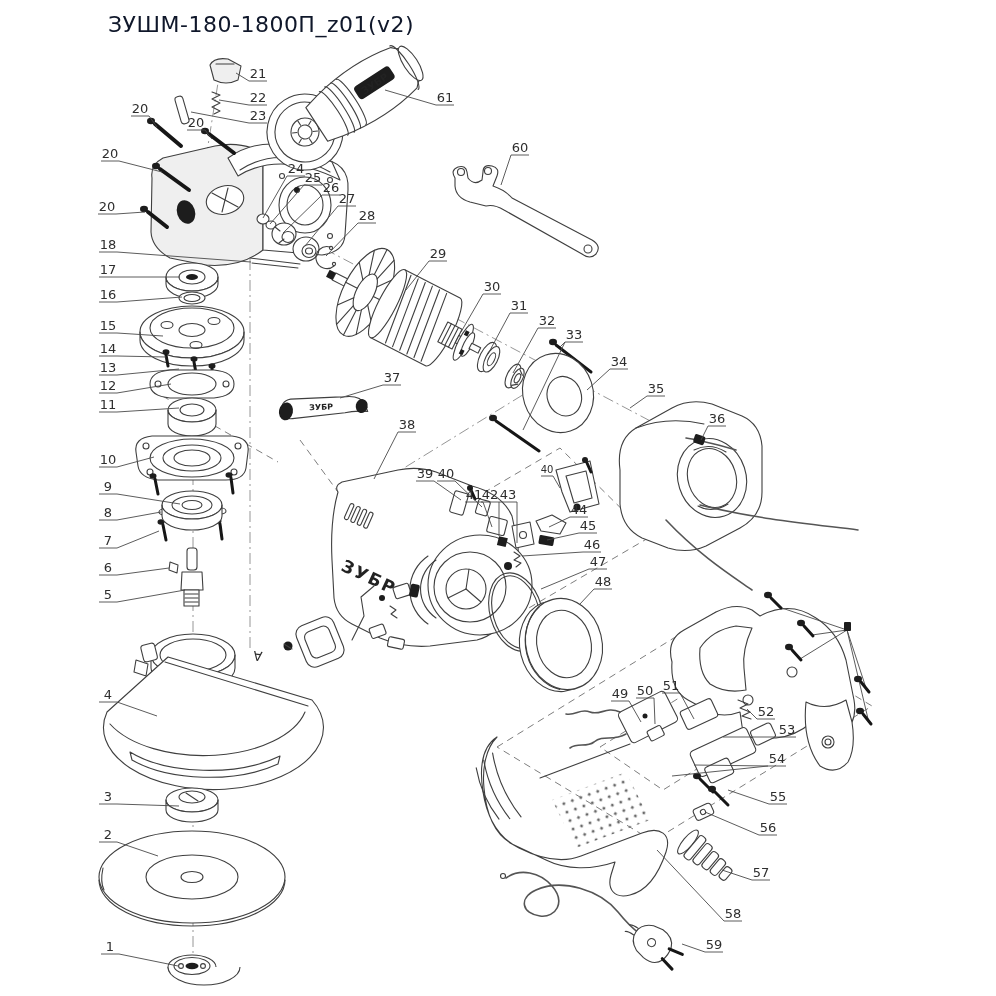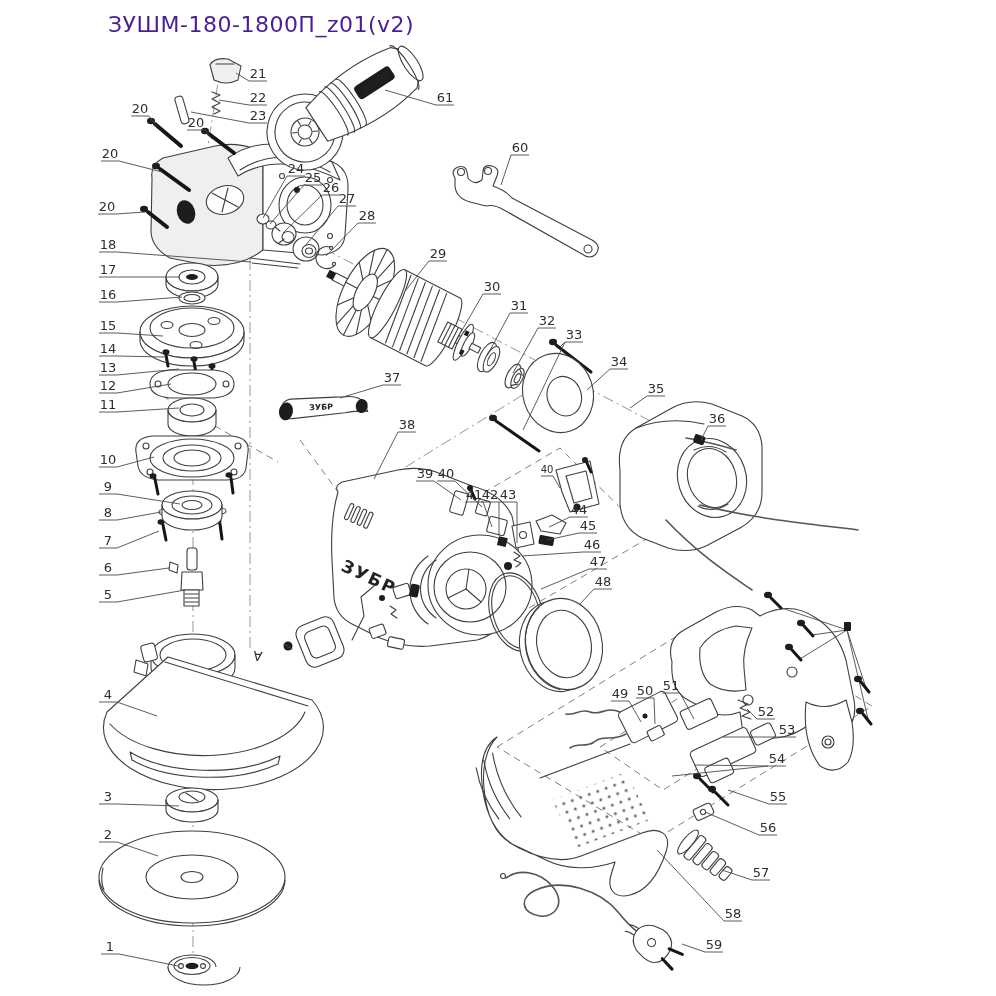--- a/index.html
+++ b/index.html
@@ -1,18 +1,18 @@
 <!DOCTYPE html>
 <html><head>
 <meta charset="utf-8">
 <style>
   html,body{margin:0;padding:0;background:#fff;}
   .stage{position:relative;width:996px;height:996px;background:#ffffff;overflow:hidden;
          font-family:"DejaVu Sans", sans-serif;}
-  .title{position:absolute;left:108px;top:12px;font-size:22px;color:#4c1d95;letter-spacing:0.5px;}
+  .title{position:absolute;left:108px;top:12px;font-size:22px;color:#0f172a;letter-spacing:0.5px;}
   svg{position:absolute;left:0;top:0;}
   .ink{stroke:#3f3f3f;stroke-width:1.1;fill:none;stroke-linejoin:round;stroke-linecap:round;}
   .part{stroke:#3f3f3f;stroke-width:1.1;fill:#ffffff;stroke-linejoin:round;}
   .shade{stroke:#3f3f3f;stroke-width:1.1;fill:#efefef;stroke-linejoin:round;}
   .dark{fill:#1d1d1d;stroke:none;}
   .screw{stroke:#161616;stroke-width:4;stroke-linecap:round;fill:none;}
   .screw-thin{stroke:#161616;stroke-width:3;stroke-linecap:round;fill:none;}
   .cl{stroke:#8a8a8a;stroke-width:0.9;fill:none;stroke-dasharray:11 4 2 4;}
   .dbox{stroke:#6f6f6f;stroke-width:0.9;fill:none;stroke-dasharray:7 5;}
   .leader{stroke:#4a4a4a;stroke-width:0.9;fill:none;}

